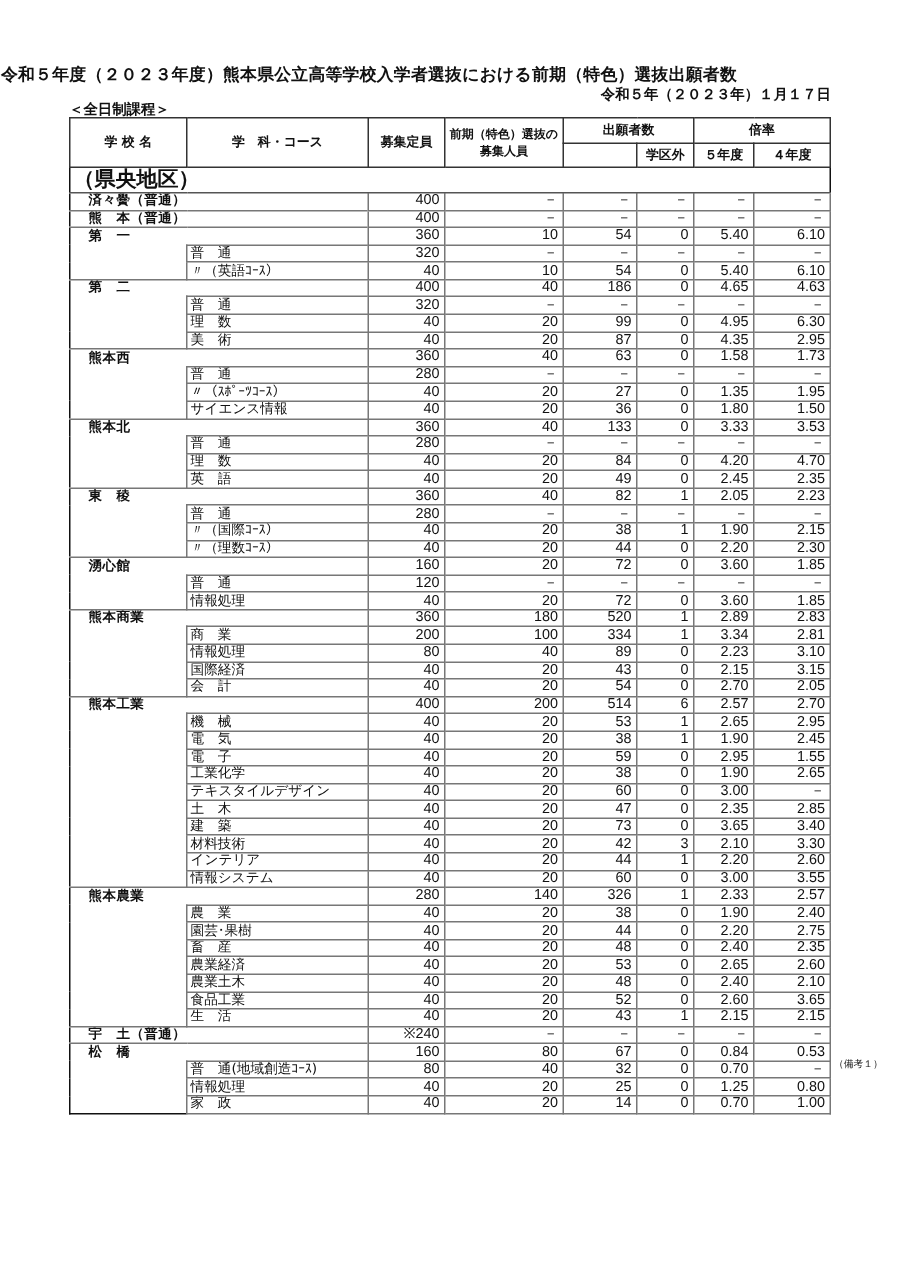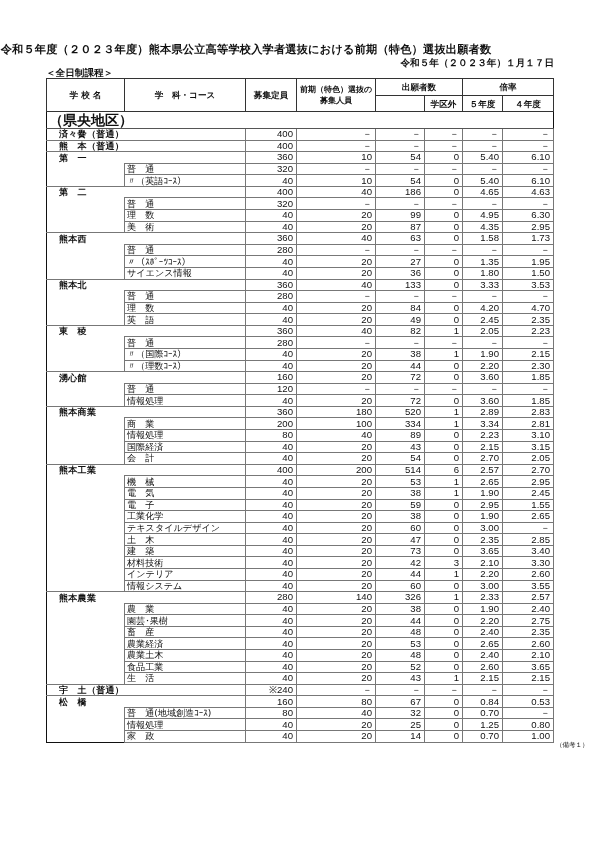--- a/index.html
+++ b/index.html
@@ -17,21 +17,21 @@
   thead tr.h2 th { height:15px; }
   thead { border-bottom:1.6px solid #111; }
   .region td { height:16px; font-size:14px; font-weight:bold; border-bottom:1px solid #555; }
   td.school { border-left:none; font-weight:bold; letter-spacing:0.3px;padding-left:12px; }
   td.num { text-align:right; border:1px solid #777; padding-right:3px; font-family:"Liberation Sans Narrow","Liberation Sans",sans-serif; font-size:9.6px; }
   td.course { border:1px solid #777; padding-left:2px; font-size:9.1px; }
   tr.srow td.school { border-top:1px solid #777; }
   tr.srow td.course { border-left:1px solid #777; border-right:1px solid #777; border-top:1px solid #777; }
   tr.sub td.school { border-top:none; }
   tr.full td.school { border-right:1px solid #777; }
-  .note { position:absolute; left:556px; top:741px; font-size:6.5px; white-space:nowrap; }
+  .note { position:absolute; left:556px; top:705px; font-size:6.5px; white-space:nowrap; }
 </style>
 </head>
 <body>
 
 <div class="title">令和５年度（２０２３年度）熊本県公立高等学校入学者選抜における前期（特色）選抜出願者数</div>
 <div class="date">令和５年（２０２３年）１月１７日</div>
 <div class="course-label">＜全日制課程＞</div>
 
 <table>
   <colgroup>

